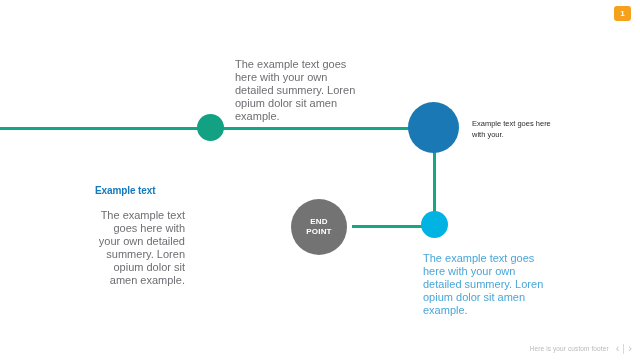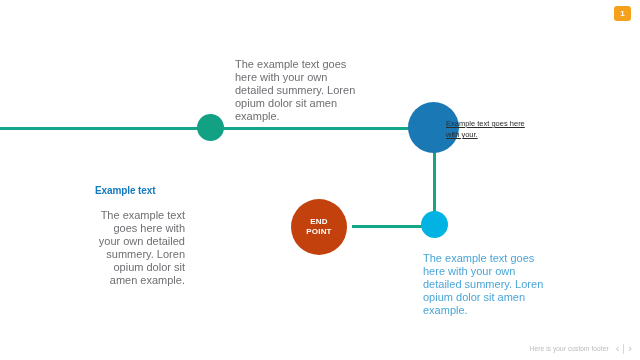--- a/index.html
+++ b/index.html
@@ -54,21 +54,21 @@
     background: #1a79b5;
   }
   #node-cyan {
     left: 421px; top: 211px;
     width: 27px; height: 27px;
     background: #00b3e3;
   }
   #node-endpoint {
     left: 291px; top: 199px;
     width: 56px; height: 56px;
-    background: #c2410c;
+    background: #737373;
     display: flex;
     align-items: center;
     justify-content: center;
     flex-direction: column;
   }
   #node-endpoint .endpoint-label {
     color: #ffffff;
     font-size: 8px;
     font-weight: bold;
     line-height: 10px;
@@ -82,26 +82,25 @@
     font-size: 11px;
     line-height: 13px;
     color: #6e6e73;
   }
   #text-top {
     left: 235px; top: 58px;
     width: 125px;
     text-align: left;
   }
   #text-right {
-    left: 446px; top: 118px;
+    left: 472px; top: 118px;
     width: 90px;
     color: #2b2b2b;
     font-size: 7.5px;
     line-height: 11px;
-    text-decoration: underline;
   }
   #text-bottom {
     left: 423px; top: 252px;
     width: 128px;
     color: #4aa6d8;
     line-height: 13px;
   }
   #text-left-body {
     left: 95px; top: 209px;
     width: 90px;

